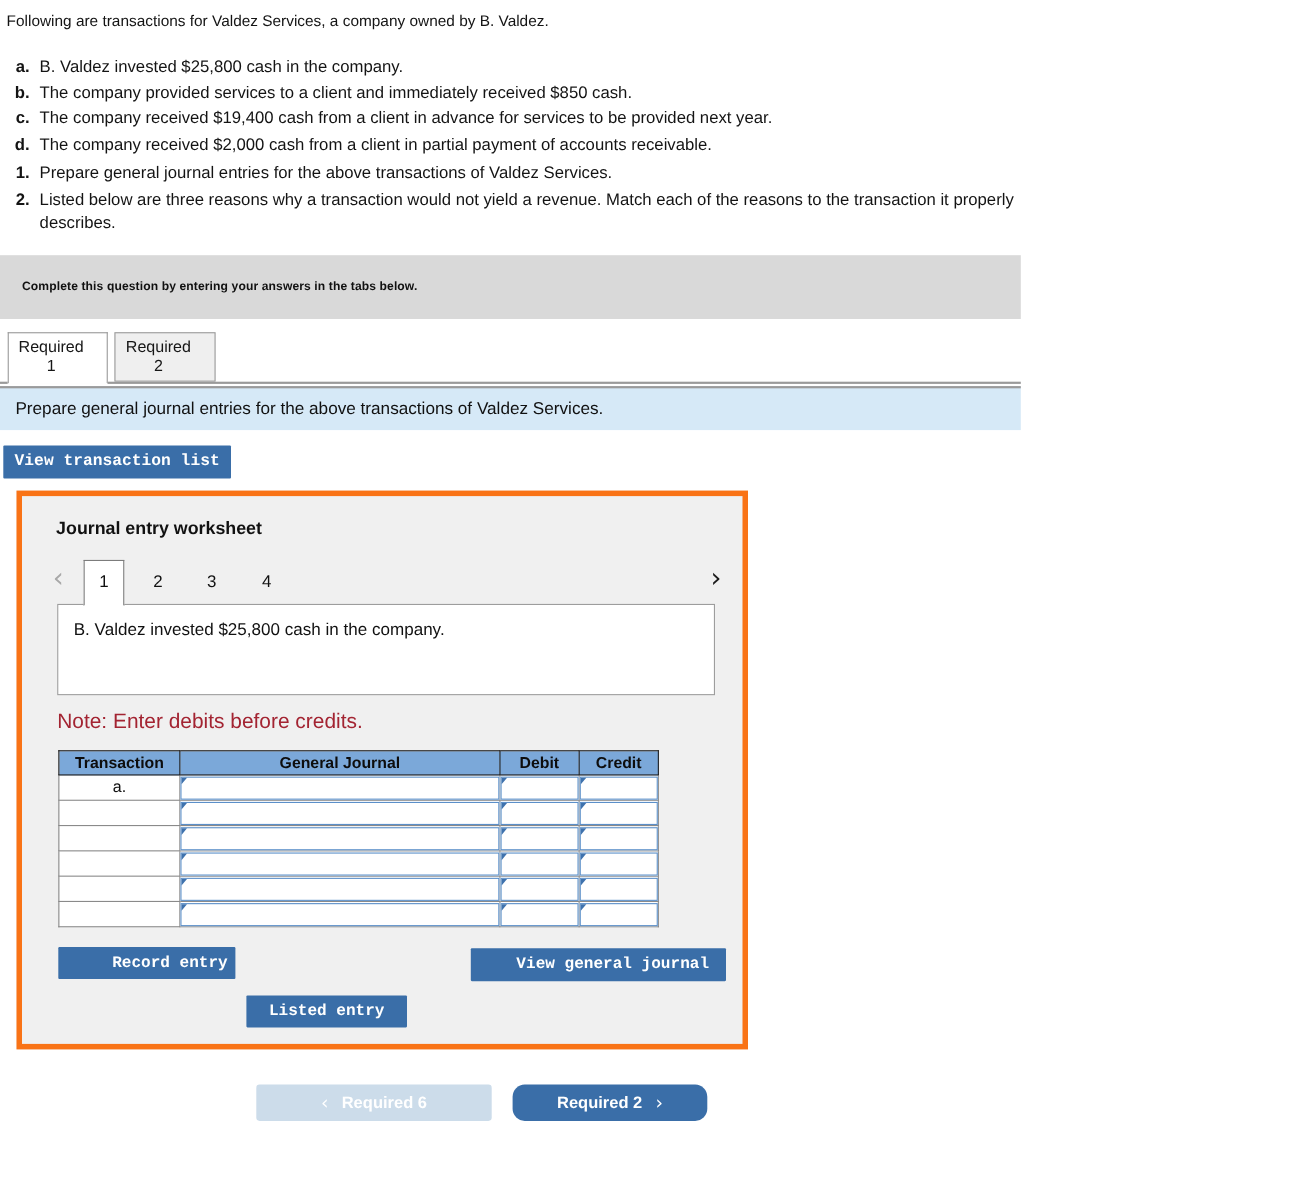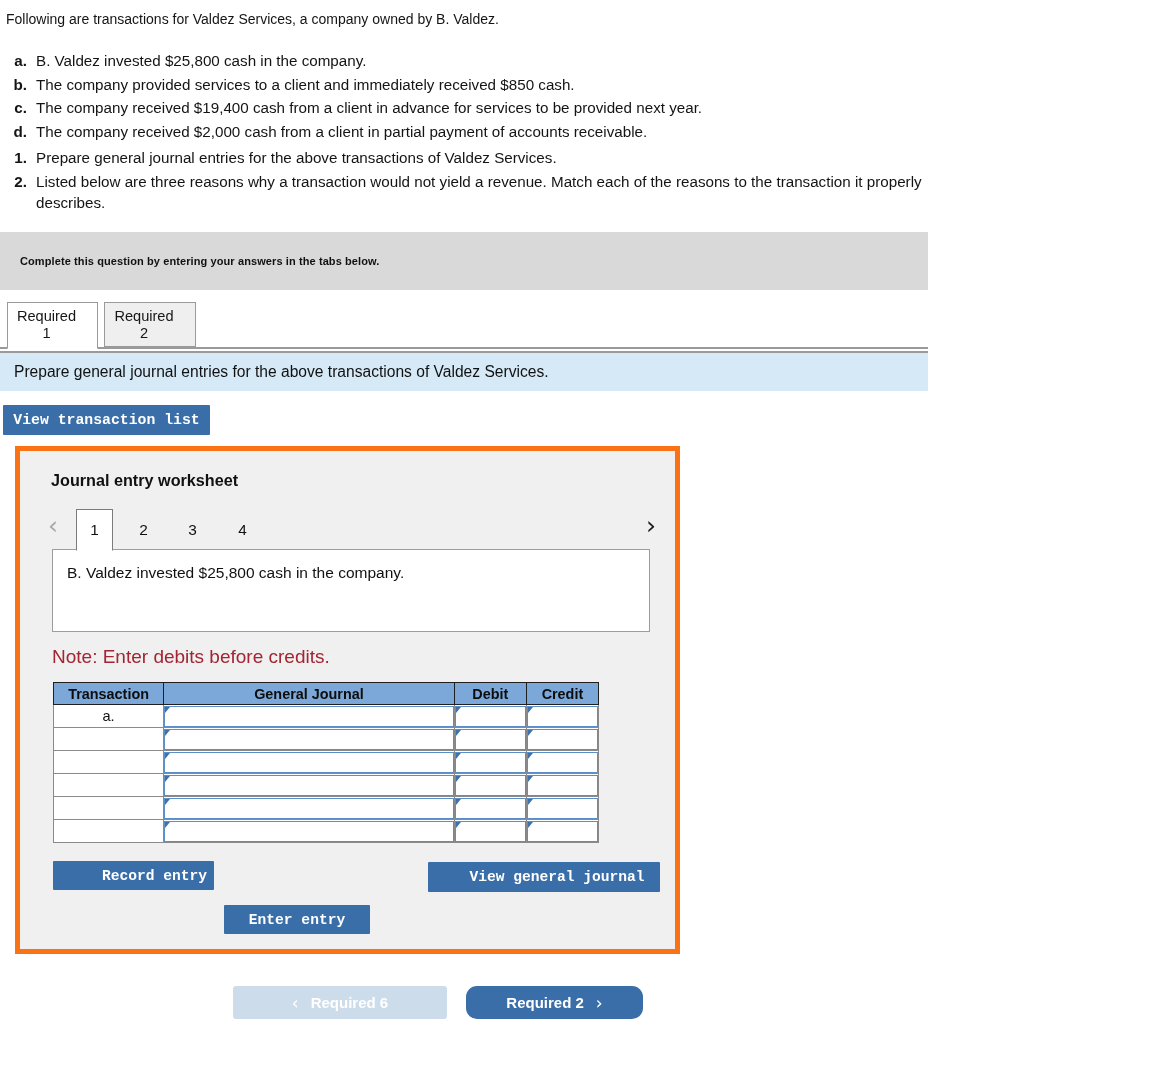--- a/index.html
+++ b/index.html
@@ -353,21 +353,21 @@
               <div class="cellinput"></div>
             </td>
           <td>
               <div class="cellinput"></div>
             </td>
         </tr>
       </tbody>
     </table>
 
     <button class="btn" id="record-entry">Record entry</button>
-    <button class="btn" id="clear-entry">Enter entry</button>
+    <button class="btn" id="clear-entry">Listed entry</button>
     <button class="btn" id="view-general-journal">View general journal</button>
   </div>
 
   <div class="bottomnav">
     <button class="navbtn" id="nav-prev">
       <span class="navchev">‹</span>
       <span>Required 6</span>
     </button>
     <button class="navbtn" id="nav-next">
       <span>Required 2</span>

